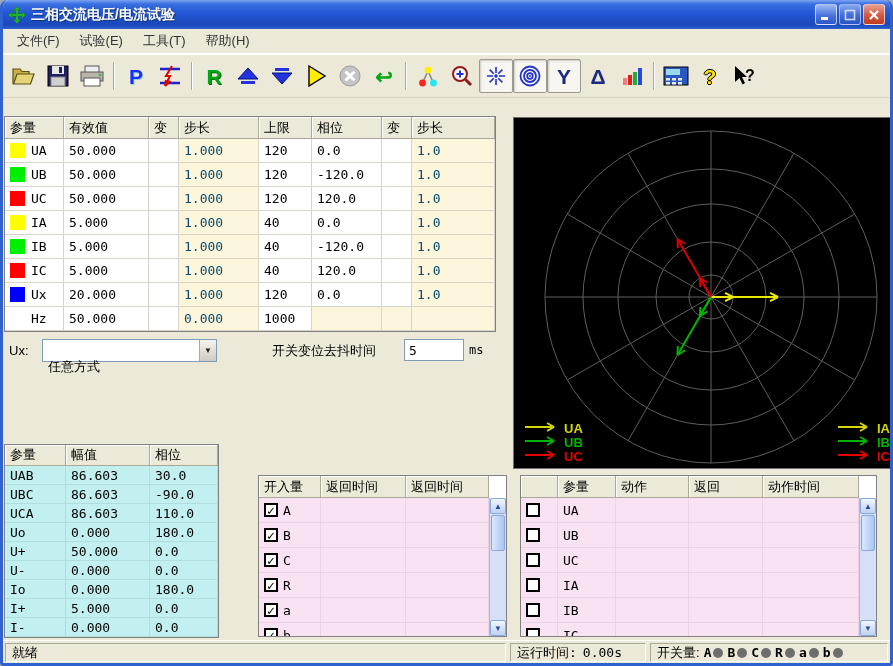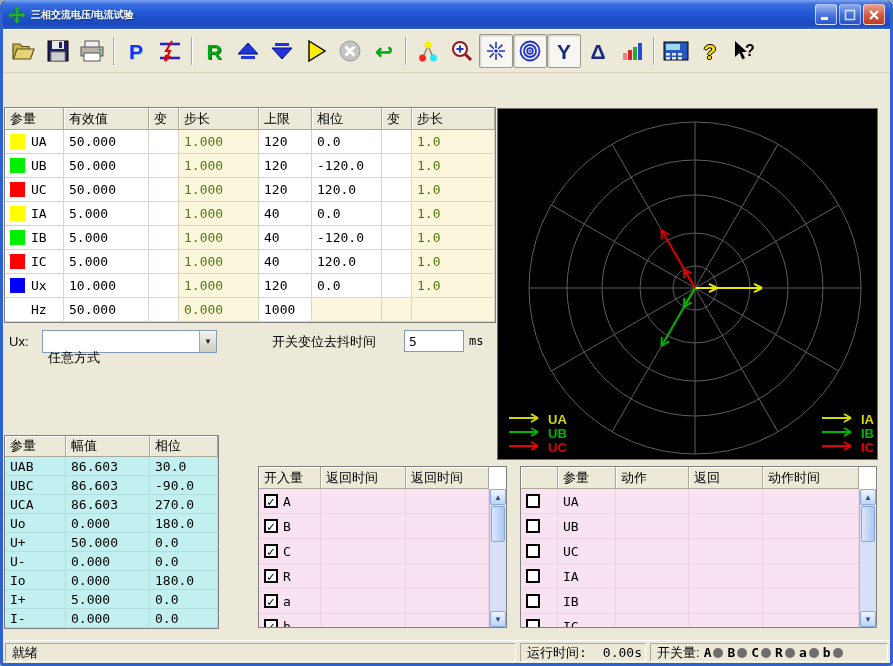--- a/index.html
+++ b/index.html
@@ -6,21 +6,21 @@
   *{box-sizing:border-box;}
   .window{
     position:relative;width:893px;height:666px;
     border:3px solid #2f62cf;border-top:none;border-radius:8px 8px 4px 4px;
     background:#ece9d8;overflow:hidden;
     font-family:"Liberation Sans",sans-serif;font-size:13px;color:#000;
   }
   
   .titlebar{height:29px;display:flex;align-items:center;padding:0 5px;
     background:linear-gradient(180deg,#7ba3f0 0%,#3a6fe0 14%,#2257d6 45%,#1b48bb 86%,#2f62cf 100%);
-    border-radius:5px 5px 0 0;color:#fff;font-weight:bold;font-size:10px;
+    border-radius:5px 5px 0 0;color:#fff;font-weight:bold;font-size:14px;
     text-shadow:1px 1px 1px #10306e;}
   .title-icon{width:18px;height:18px;margin-right:5px;display:flex;align-items:center;}
   .title-text{flex:1;white-space:nowrap;overflow:hidden;}
   .win-controls{display:flex;gap:2px;}
   .win-btn{width:22px;height:21px;border-radius:3px;border:1px solid rgba(255,255,255,.65);
     display:flex;align-items:center;justify-content:center;}
   .btn-min,.btn-max{background:linear-gradient(180deg,#9db9f3 0%,#4a74da 55%,#2c57c8 100%);}
   .btn-max{opacity:.8;}
   .btn-close{background:linear-gradient(180deg,#e8a090 0%,#d05940 55%,#bc3c22 100%);}
   
@@ -35,39 +35,39 @@
     box-shadow:inset 1px 1px 2px rgba(0,0,0,.18);}
   .tb-sep{width:2px;height:28px;border-left:1px solid #aca899;border-right:1px solid #fff;margin:0 4px;}
   .glyph span{font-weight:bold;font-size:21px;line-height:1;font-family:"Liberation Sans",sans-serif;}
   .gl-p{color:#1430ff;text-shadow:1px 1px 0 #9cc;}
   .gl-r{color:#00a818;text-shadow:1px 1px 0 #060;}
   .gl-undo{color:#00a818;font-size:24px;}
   .gl-y,.gl-delta{color:#1a2a80;}
   .gl-help{color:#ffe000;text-shadow:-1px 0 #000,1px 0 #000,0 -1px #000,0 1px #000;font-size:22px;}
   .ctx-q{font-weight:bold;font-size:16px;color:#000;margin-left:-2px;}
   
-  .content{position:absolute;left:0;top:99px;width:887px;height:539px;background:#ece9d8;}
+  .content{position:absolute;left:0;top:108px;width:887px;height:539px;background:#ece9d8;padding-left:16px;}
   .abs{position:absolute;}
   
   .datatable{background:#fff;border:1px solid #808080;}
   .pt-row{display:grid;grid-template-columns:59px 85px 30px 80px 53px 70px 30px 83px;height:24px;}
   .pt-row.hdr{height:22px;}
   .rt-row{display:grid;grid-template-columns:61px 84px 68px;height:19px;}
   .rt-row.hdr{height:21px;}
   .it-row{display:grid;grid-template-columns:62px 85px 83px;height:25px;text-align:center;}
   .it-row.hdr{height:22px;}
   .at-row{display:grid;grid-template-columns:37px 58px 73px 74px 96px;height:25px;}
   .at-row.hdr{height:22px;}
   .cell{display:flex;align-items:center;padding:0 5px;border-right:1px solid #d8d4c8;
     border-bottom:1px solid #d8d4c8;overflow:hidden;white-space:nowrap;
     font-family:"DejaVu Sans Mono",monospace;font-size:13px;}
   .cell.h{font-family:"Liberation Sans",sans-serif;background:#ece9d8;
     border-right:1px solid #aca899;border-bottom:1px solid #aca899;
     box-shadow:inset 1px 1px 0 #fff;}
-  .cell.dim{background:#fbf6dc;color:#4d7c0f;}
+  .cell.dim{background:#fbf6dc;color:#0c4a6e;}
   .cell.cyan{background:#c2f0f0;border-color:rgba(0,0,0,.08);}
   .cell.pink{background:#f9e3f3;border-color:#ecd2e4;}
   .swatch{width:15px;height:15px;margin-right:6px;flex:0 0 15px;}
   
   .cb{width:14px;height:14px;border:2px solid #000;background:#fff;margin-right:5px;
     display:flex;align-items:center;justify-content:center;flex:0 0 14px;
     font-size:13px;font-weight:bold;line-height:1;}
   
   .vscroll{position:absolute;top:22px;right:0;bottom:0;width:17px;background:#d7e0f7;
     border-left:1px solid #b0b8d8;display:flex;flex-direction:column;}
@@ -92,21 +92,21 @@
   .legend-left{left:10px;}
   .legend-right{right:3px;}
   .legend-row{display:flex;align-items:center;height:14px;gap:2px;
     font-weight:bold;font-size:13px;font-family:"Liberation Sans",sans-serif;}
   
   .statusbar{position:absolute;left:0;right:0;bottom:0;height:23px;background:#ece9d8;
     border-top:1px solid #fff;display:flex;align-items:stretch;padding:2px 2px 1px 2px;gap:4px;}
   .sb-panel{border:1px solid;border-color:#aca899 #fff #fff #aca899;display:flex;
     align-items:center;padding:0 6px;white-space:nowrap;overflow:hidden;}
   .sb-ready{flex:1;}
-  .sb-runtime{width:126px;font-family:"DejaVu Sans Mono",monospace;gap:16px;}
+  .sb-runtime{width:136px;font-family:"DejaVu Sans Mono",monospace;gap:6px;}
   .sb-switches{width:238px;}
   .sw-letter{font-family:"DejaVu Sans Mono",monospace;font-weight:bold;margin-left:4px;}
   .sw-dot{width:10px;height:10px;border-radius:50%;background:#6e6e6e;display:inline-block;
     margin-left:2px;flex:0 0 10px;}
 </style>
 </head>
 <body>
 
 <div class="window">
 
@@ -136,20 +136,26 @@
           </svg>
         </span>
       <span class="win-btn btn-close">
         <svg width="12" height="12">
             <path d="M2 2 L10 10 M10 2 L2 10" stroke="#fff" stroke-width="2.2"></path>
           </svg>
         </span>
     </span>
   </div>
 
+  <div class="menubar" id="menubar">
+      <span class="menu-item">文件(F)</span>
+      <span class="menu-item">试验(E)</span>
+      <span class="menu-item">工具(T)</span>
+      <span class="menu-item">帮助(H)</span>
+    </div>
 
   <div class="toolbar">
     <span class="tb-btn">
       <svg width="26" height="24">
           <path d="M2 20 L2 5 L9 5 L11 7.5 L18 7.5 L18 10" fill="#c8b24a" stroke="#5c5216" stroke-width="1.2"></path>
           <path d="M2.5 20 L6 10 L23 10 L19.5 20 Z" fill="#e4d478" stroke="#5c5216" stroke-width="1.2"></path>
         </svg>
       </span>
     <span class="tb-btn">
       <svg width="24" height="24">
@@ -370,21 +376,21 @@
           <div class="cell">40</div>
           <div class="cell">120.0</div>
           <div class="cell"></div>
           <div class="cell dim">1.0</div>
         </div>
         <div class="pt-row">
           <div class="cell">
             <span class="swatch" style="background: rgb(0, 0, 255);"></span>
             <span>Ux</span>
           </div>
-          <div class="cell">10.000</div>
+          <div class="cell">20.000</div>
           <div class="cell"></div>
           <div class="cell dim">1.000</div>
           <div class="cell">120</div>
           <div class="cell">0.0</div>
           <div class="cell"></div>
           <div class="cell dim">1.0</div>
         </div>
         <div class="pt-row">
           <div class="cell">
             <span style="width: 15px; margin-right: 6px; flex: 0 0 15px;"></span>
@@ -509,21 +515,21 @@
           <div class="cell cyan">30.0</div>
         </div>
         <div class="rt-row">
           <div class="cell cyan">UBC</div>
           <div class="cell cyan">86.603</div>
           <div class="cell cyan">-90.0</div>
         </div>
         <div class="rt-row">
           <div class="cell cyan">UCA</div>
           <div class="cell cyan">86.603</div>
-          <div class="cell cyan">270.0</div>
+          <div class="cell cyan">110.0</div>
         </div>
         <div class="rt-row">
           <div class="cell cyan">Uo</div>
           <div class="cell cyan">0.000</div>
           <div class="cell cyan">180.0</div>
         </div>
         <div class="rt-row">
           <div class="cell cyan">U+</div>
           <div class="cell cyan">50.000</div>
           <div class="cell cyan">0.0</div>

